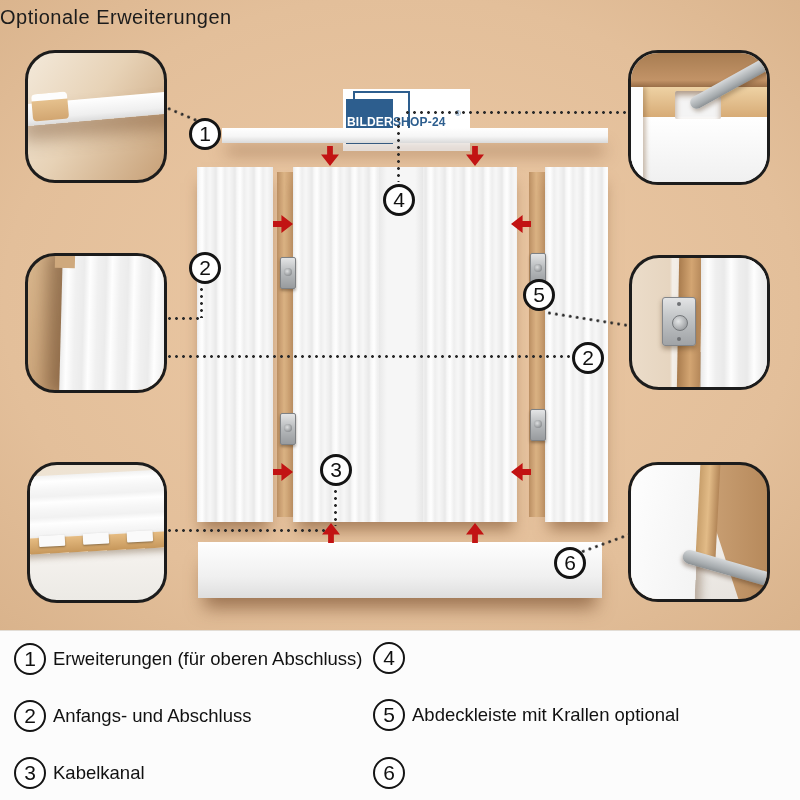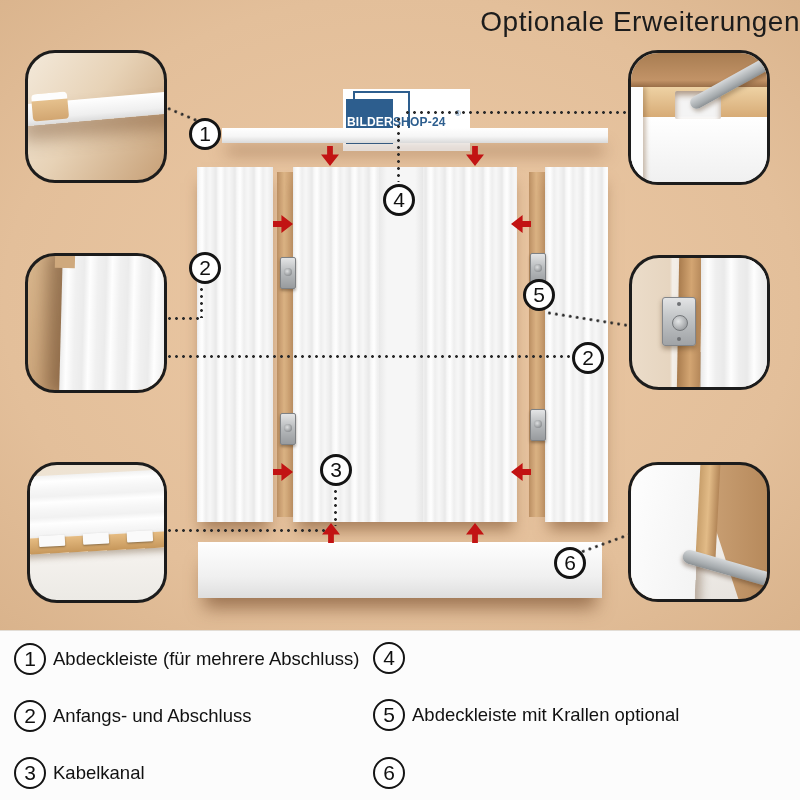--- a/index.html
+++ b/index.html
@@ -1,21 +1,21 @@
 <!DOCTYPE html>
 <html><head>
 <meta charset="utf-8">
 <style>
   html,body{margin:0;padding:0;}
   body{font-family:"Liberation Sans", sans-serif;}
   .canvas{position:relative;width:800px;height:800px;overflow:hidden;
     background:radial-gradient(ellipse 90% 70% at 50% 38%, #ecc9a5 0%, #e3bf9a 55%, #d2aa81 100%);}
   
-  .title{position:absolute;left:0;top:6px;width:100%;text-align:right;
-    font-size:28px;color:#1c1c1c;letter-spacing:0.5px;}
+  .title{position:absolute;left:0;top:6px;width:100%;text-align:left;
+    font-size:20px;color:#1c1c1c;letter-spacing:0.5px;}
   .logo-box{position:absolute;left:343px;top:45px;width:127px;height:62px;background:#fff;margin-top:44px;}
   .logo-square-fill{position:absolute;left:3px;top:10px;width:47px;height:45px;background:#2d5e8e;}
   .logo-square-outline{position:absolute;left:10px;top:2px;width:53px;height:42px;border:2px solid #2d5e8e;}
   .logo-text{position:absolute;left:4px;top:26px;font-size:12px;font-weight:bold;white-space:nowrap;letter-spacing:0.2px;}
   .logo-text .w{color:#ffffff;} .logo-text .b{color:#2d5e8e;}
   .logo-reg{position:absolute;left:112px;top:20px;font-size:8px;color:#2d5e8e;}
   .logo-tagline{position:absolute;left:62px;top:41px;font-size:5.5px;color:#2d5e8e;letter-spacing:0.4px;font-weight:bold;}
   
   .panel{position:absolute;background-color:#f7f7f7;
     background-image:repeating-linear-gradient(90deg,
@@ -216,21 +216,21 @@
   <div class="inset inset-br">
     <div class="br-floor"></div>
     <div class="br-panel"></div>
     <div class="br-mdf"></div>
     <div class="br-cable"></div>
   </div>
 
   <div class="legend-band">
     <div class="legend-item" style="left:14px;top:12px;">
       <div class="legend-circle">1</div>
-      <div class="legend-label">Abdeckleiste (für mehrere Abschluss)</div>
+      <div class="legend-label">Erweiterungen (für oberen Abschluss)</div>
     </div>
     <div class="legend-item" style="left:14px;top:69px;">
       <div class="legend-circle">2</div>
       <div class="legend-label">Anfangs- und Abschluss</div>
     </div>
     <div class="legend-item" style="left:14px;top:126px;">
       <div class="legend-circle">3</div>
       <div class="legend-label">Kabelkanal</div>
     </div>
     <div class="legend-item" style="left:373px;top:11px;">

